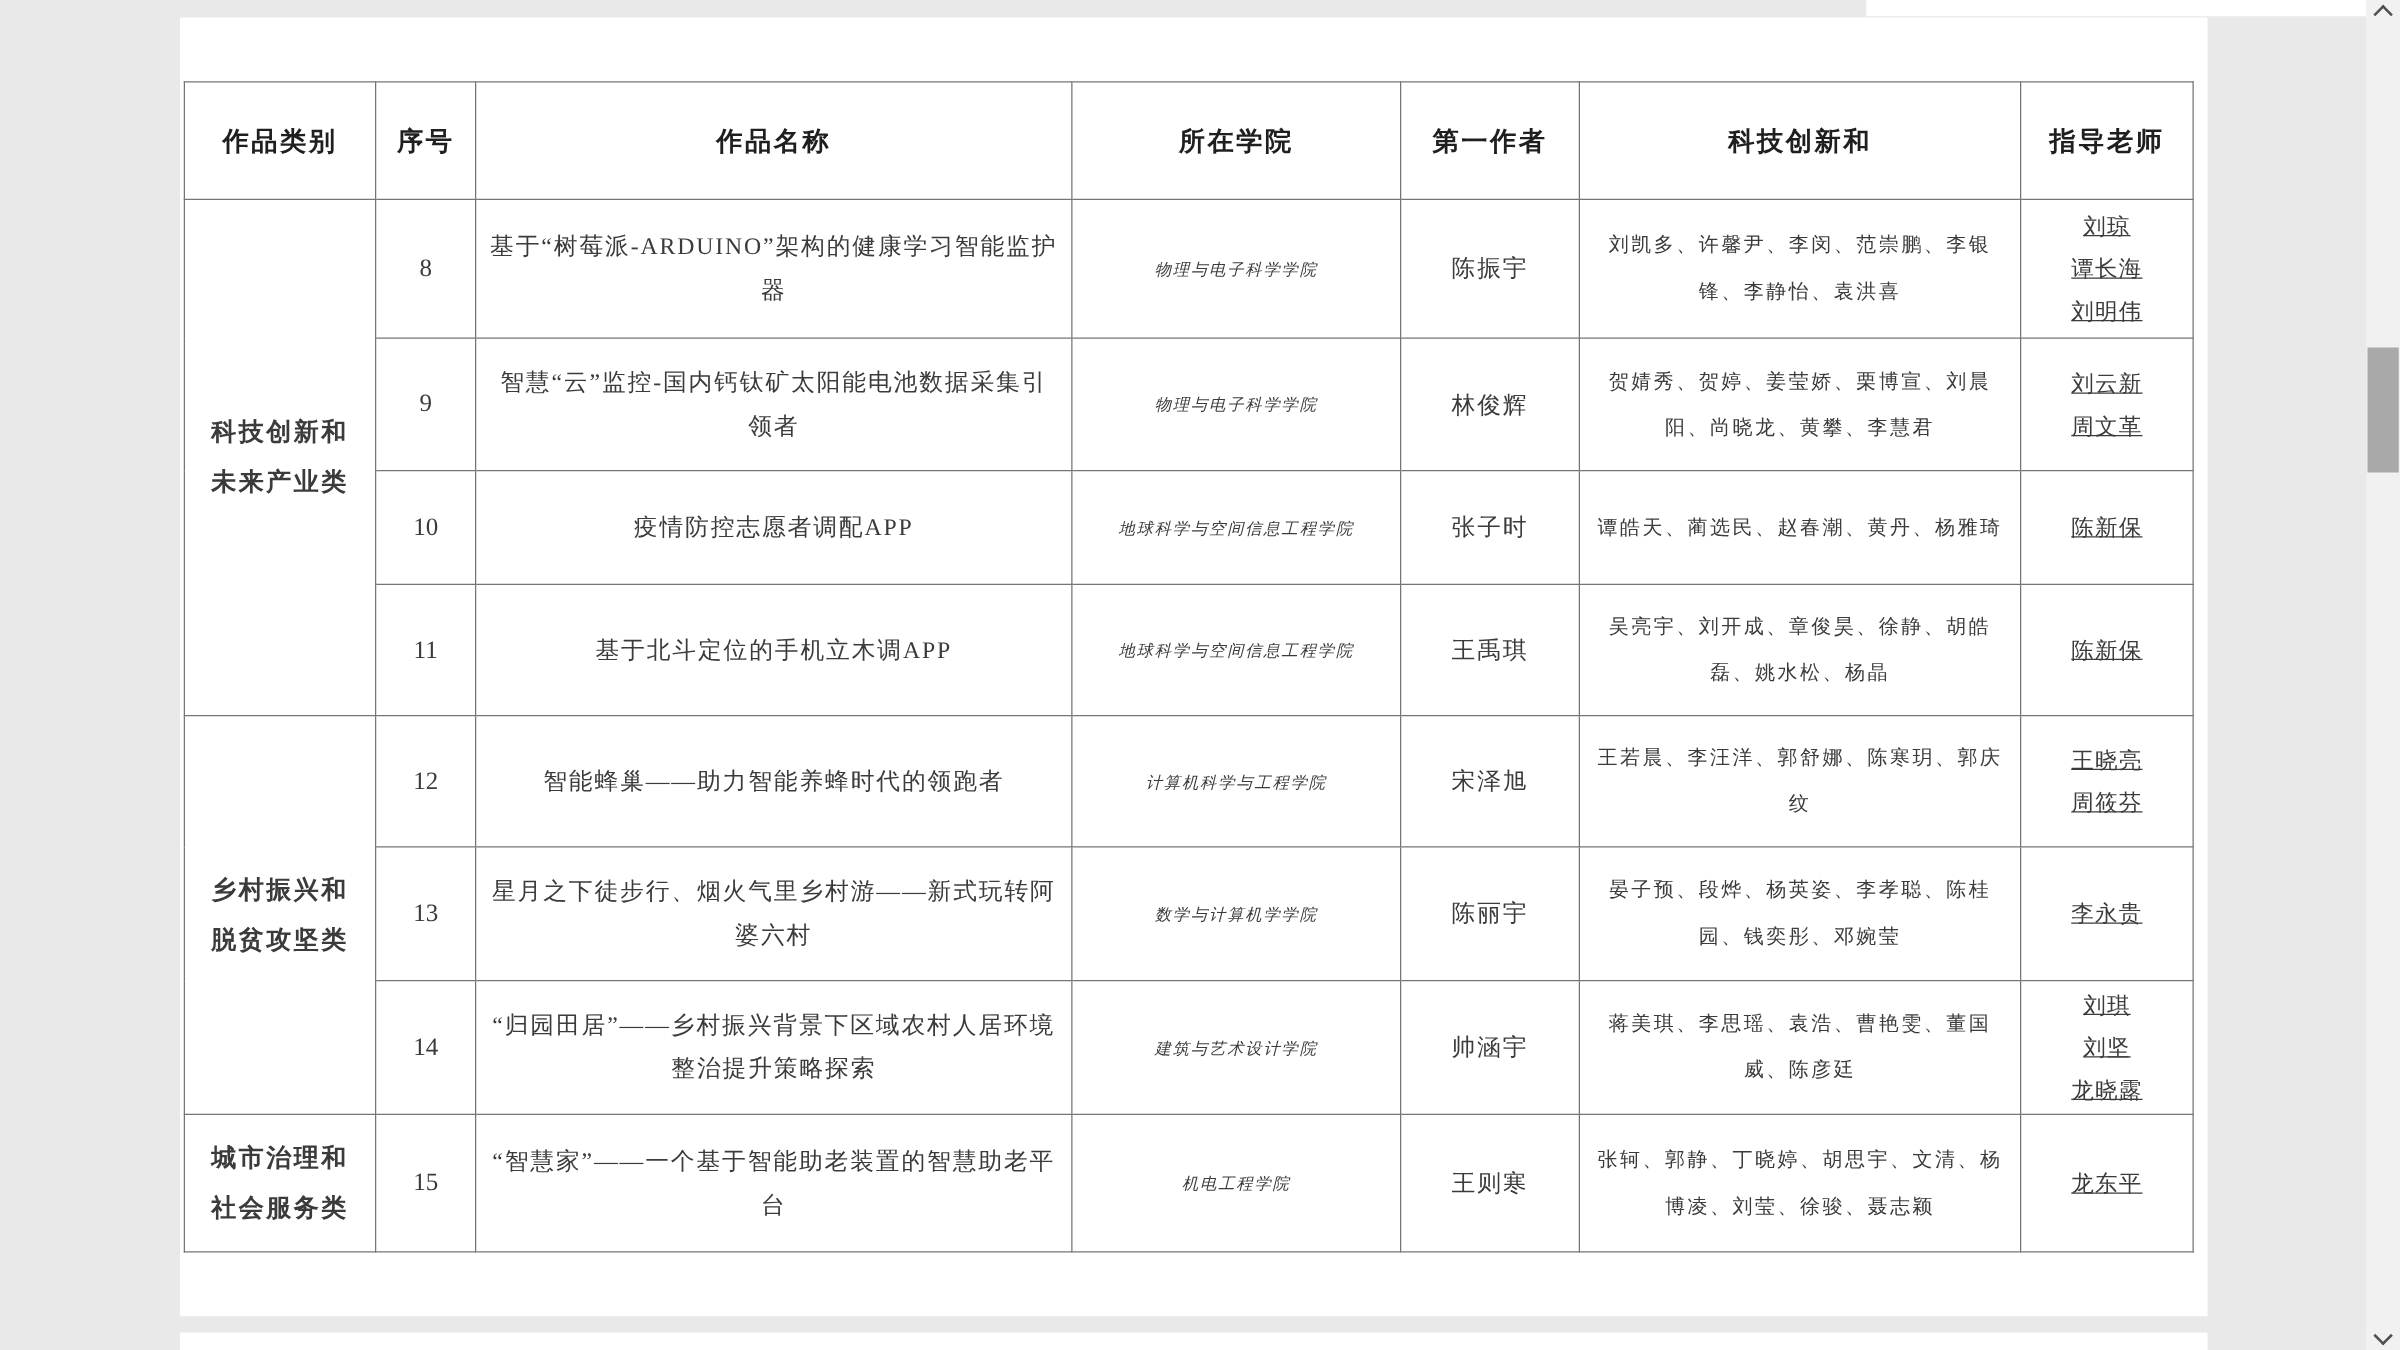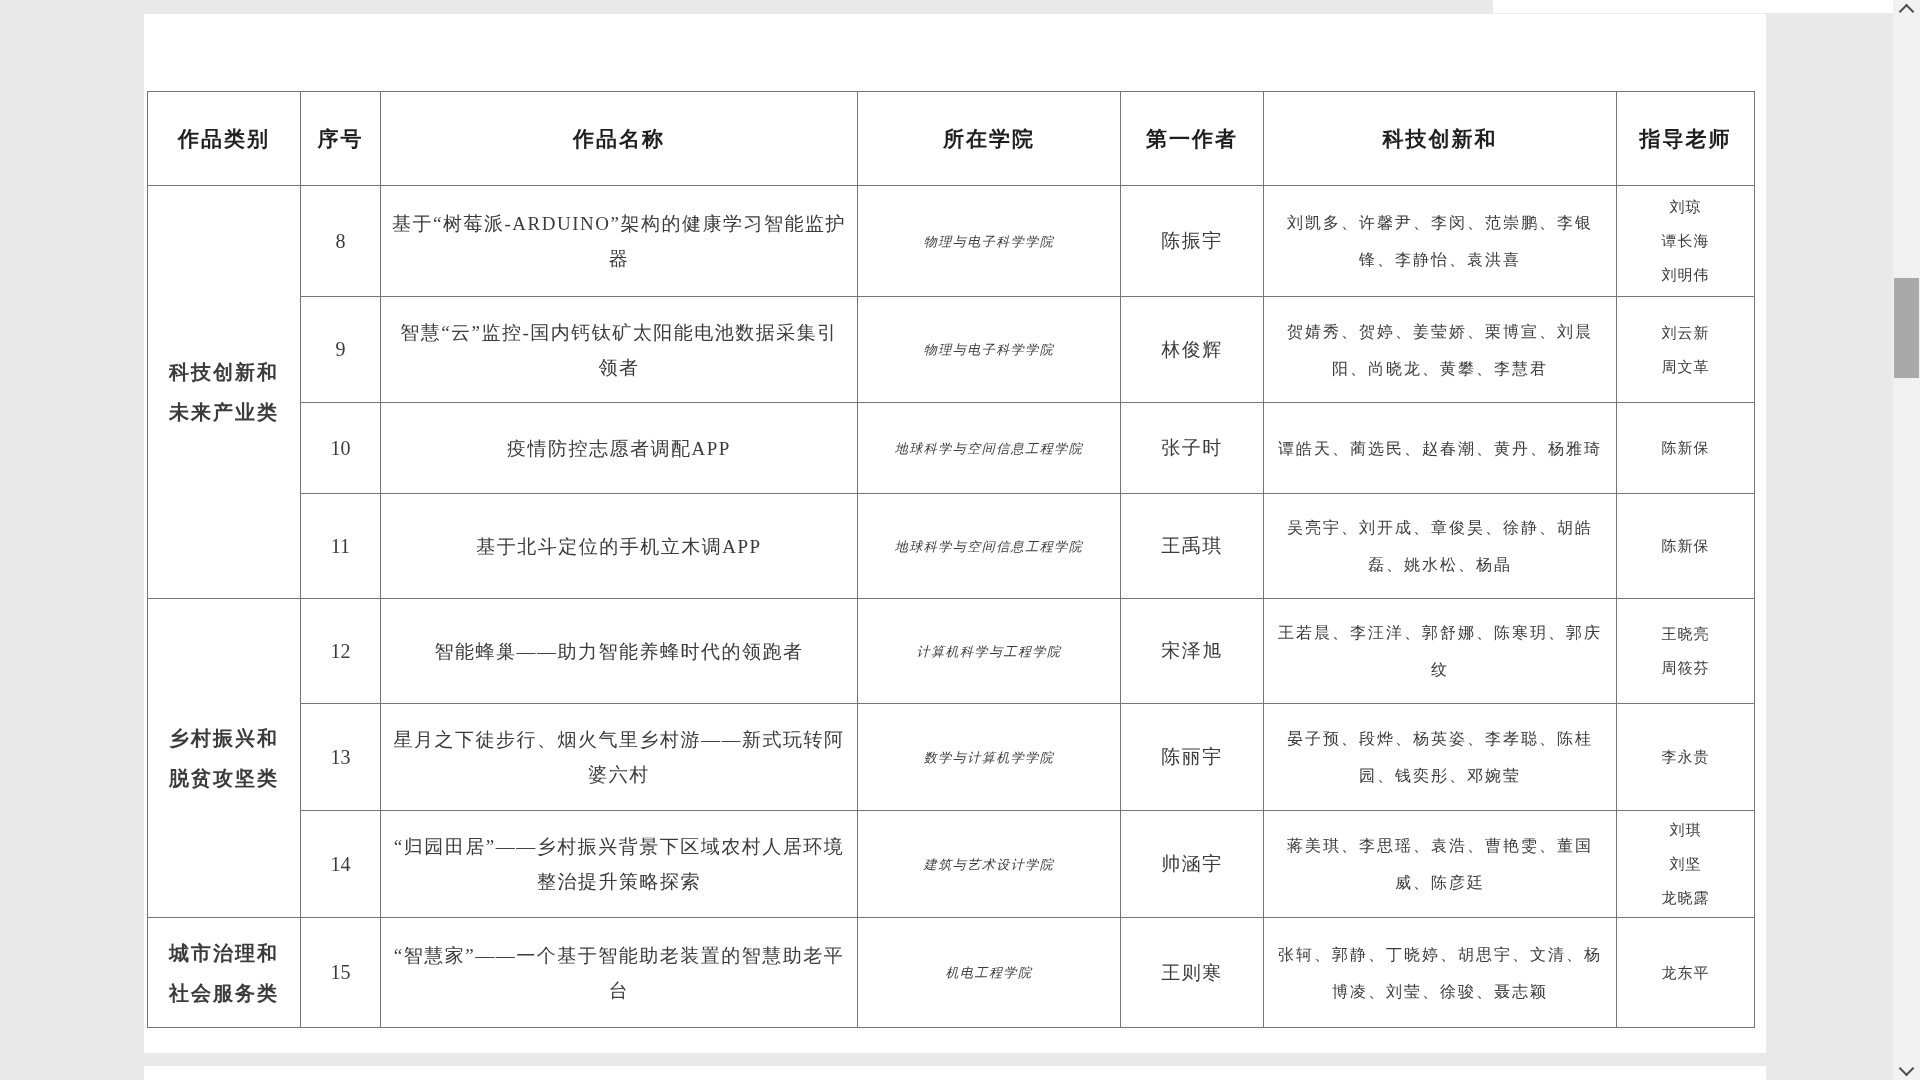--- a/index.html
+++ b/index.html
@@ -18,38 +18,38 @@
   .scroll-btn.up{top:0;}
   .scroll-btn.down{bottom:0;}
   .chev{display:block;width:9px;height:9px;border-left:2.5px solid #4f4f4f;border-top:2.5px solid #4f4f4f;margin:6px auto 0 auto;}
   .chev.up{transform:rotate(45deg);}
   .chev.down{transform:rotate(225deg);margin-top:1px;}
   .scroll-thumb{position:absolute;left:1px;top:278px;width:25px;height:100px;background:#a9a9a9;}
 
   
   table.doc{
     border-collapse:collapse;table-layout:fixed;
-    position:absolute;left:147px;top:91px;width:1607px;
+    position:absolute;left:147px;top:65px;width:1607px;
   }
   table.doc th,table.doc td{
     border:1.5px solid #757575;
     text-align:center;vertical-align:middle;
     color:#3b3b3b;overflow:hidden;padding:2px 10px;
   }
   table.doc th{
     font-family:"Liberation Sans","DejaVu Sans",sans-serif;
     font-weight:bold;font-size:21px;color:#1f1f1f;letter-spacing:2px;
   }
   td.cell-category{font-size:20px;line-height:40px;white-space:pre-line;letter-spacing:2px;font-weight:bold;}
   td.cell-num{font-size:20px;letter-spacing:0;}
   td.cell-title{font-size:19px;line-height:35px;letter-spacing:1.5px;word-break:break-all;padding:4px 18px;}
   td.cell-college{font-size:13px;line-height:35px;letter-spacing:1.5px;word-break:break-all;padding:4px 14px;font-style:italic;}
   td.cell-author{font-size:19px;letter-spacing:1.5px;}
   td.cell-team{font-size:16px;line-height:37px;letter-spacing:2px;word-break:break-all;padding:4px 12px;}
-  td.cell-advisors{font-size:15px;line-height:34px;white-space:pre-line;letter-spacing:1px;padding:4px 6px;}
+  td.cell-advisors{font-size:18px;line-height:34px;white-space:pre-line;letter-spacing:1px;padding:4px 6px;text-decoration:underline;}
 </style>
 </head>
 <body>
 
 <div class="page"></div>
 <div class="page-next"></div>
 <div class="topright-box"></div>
 
 <table class="doc">
   <colgroup>

